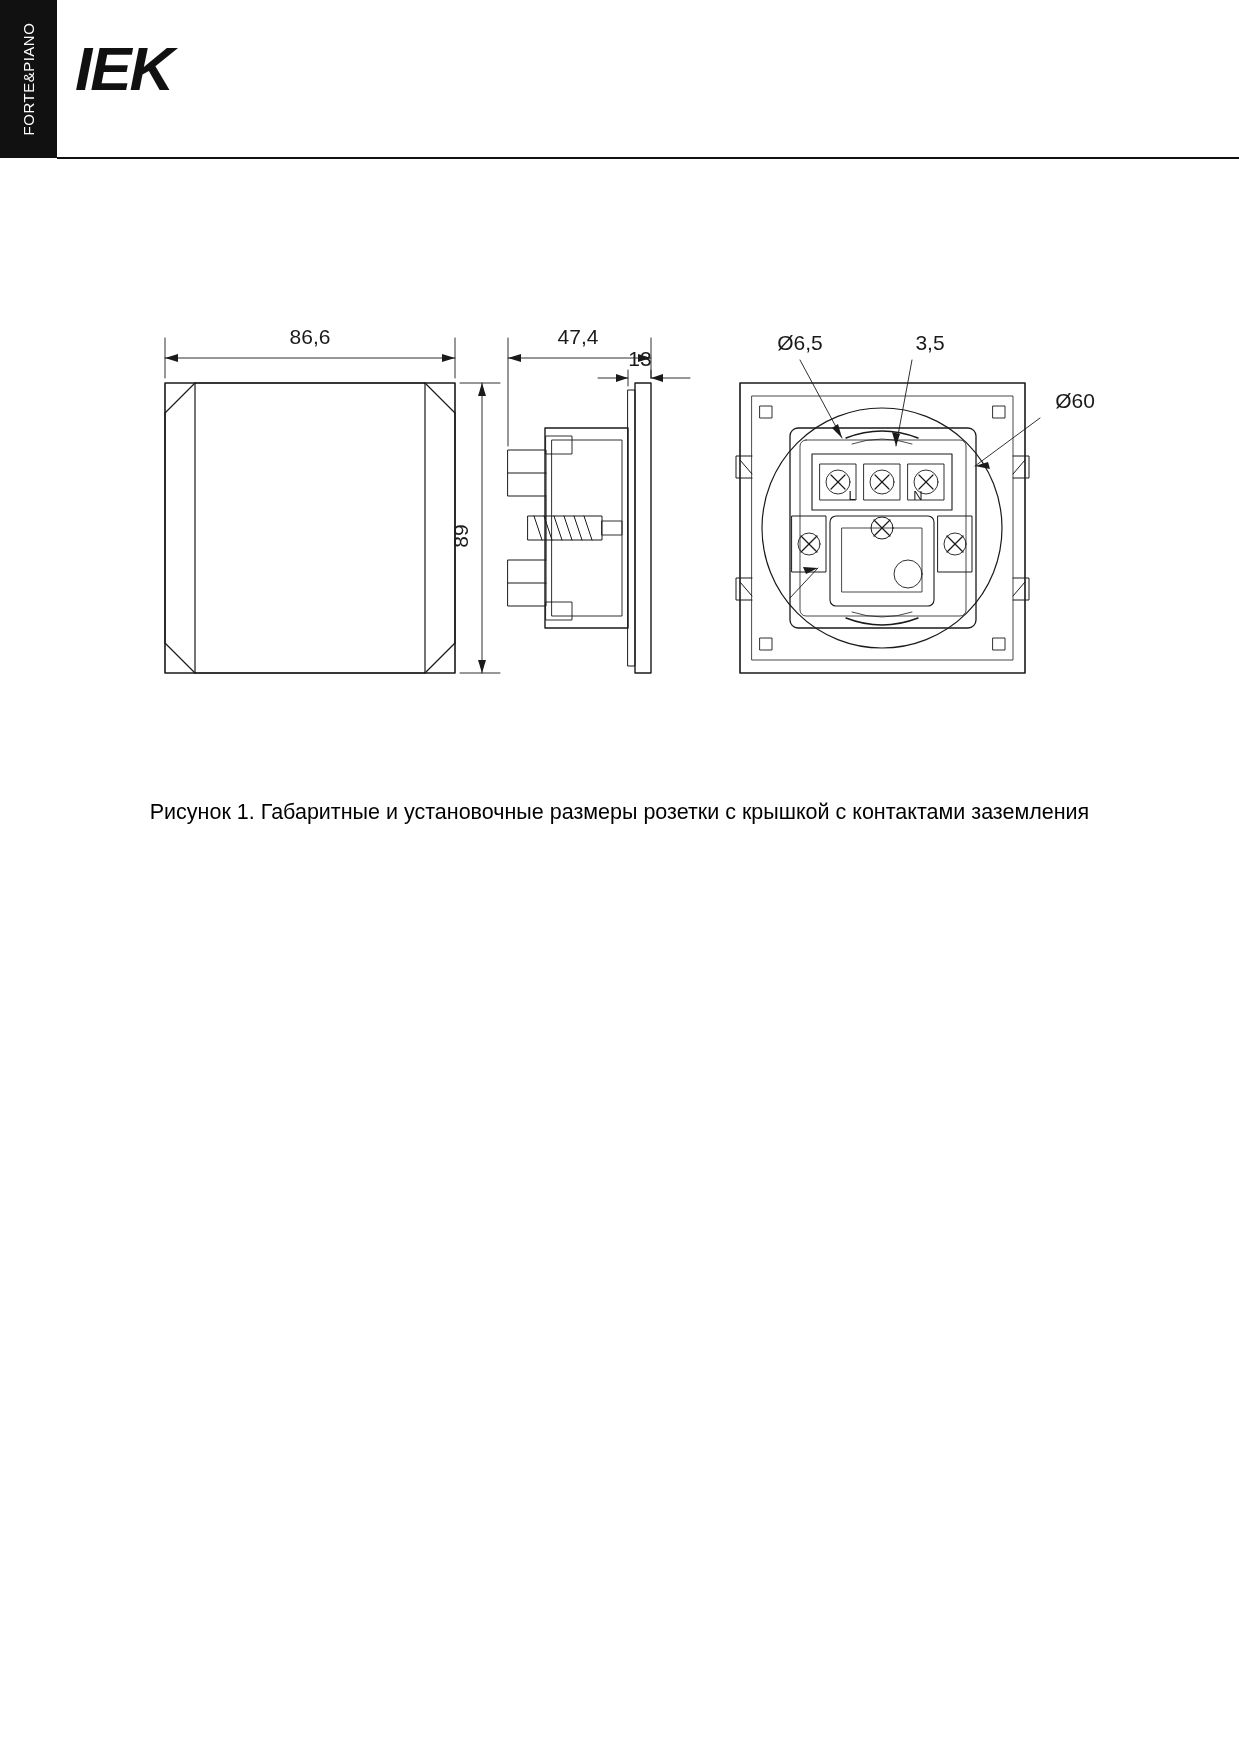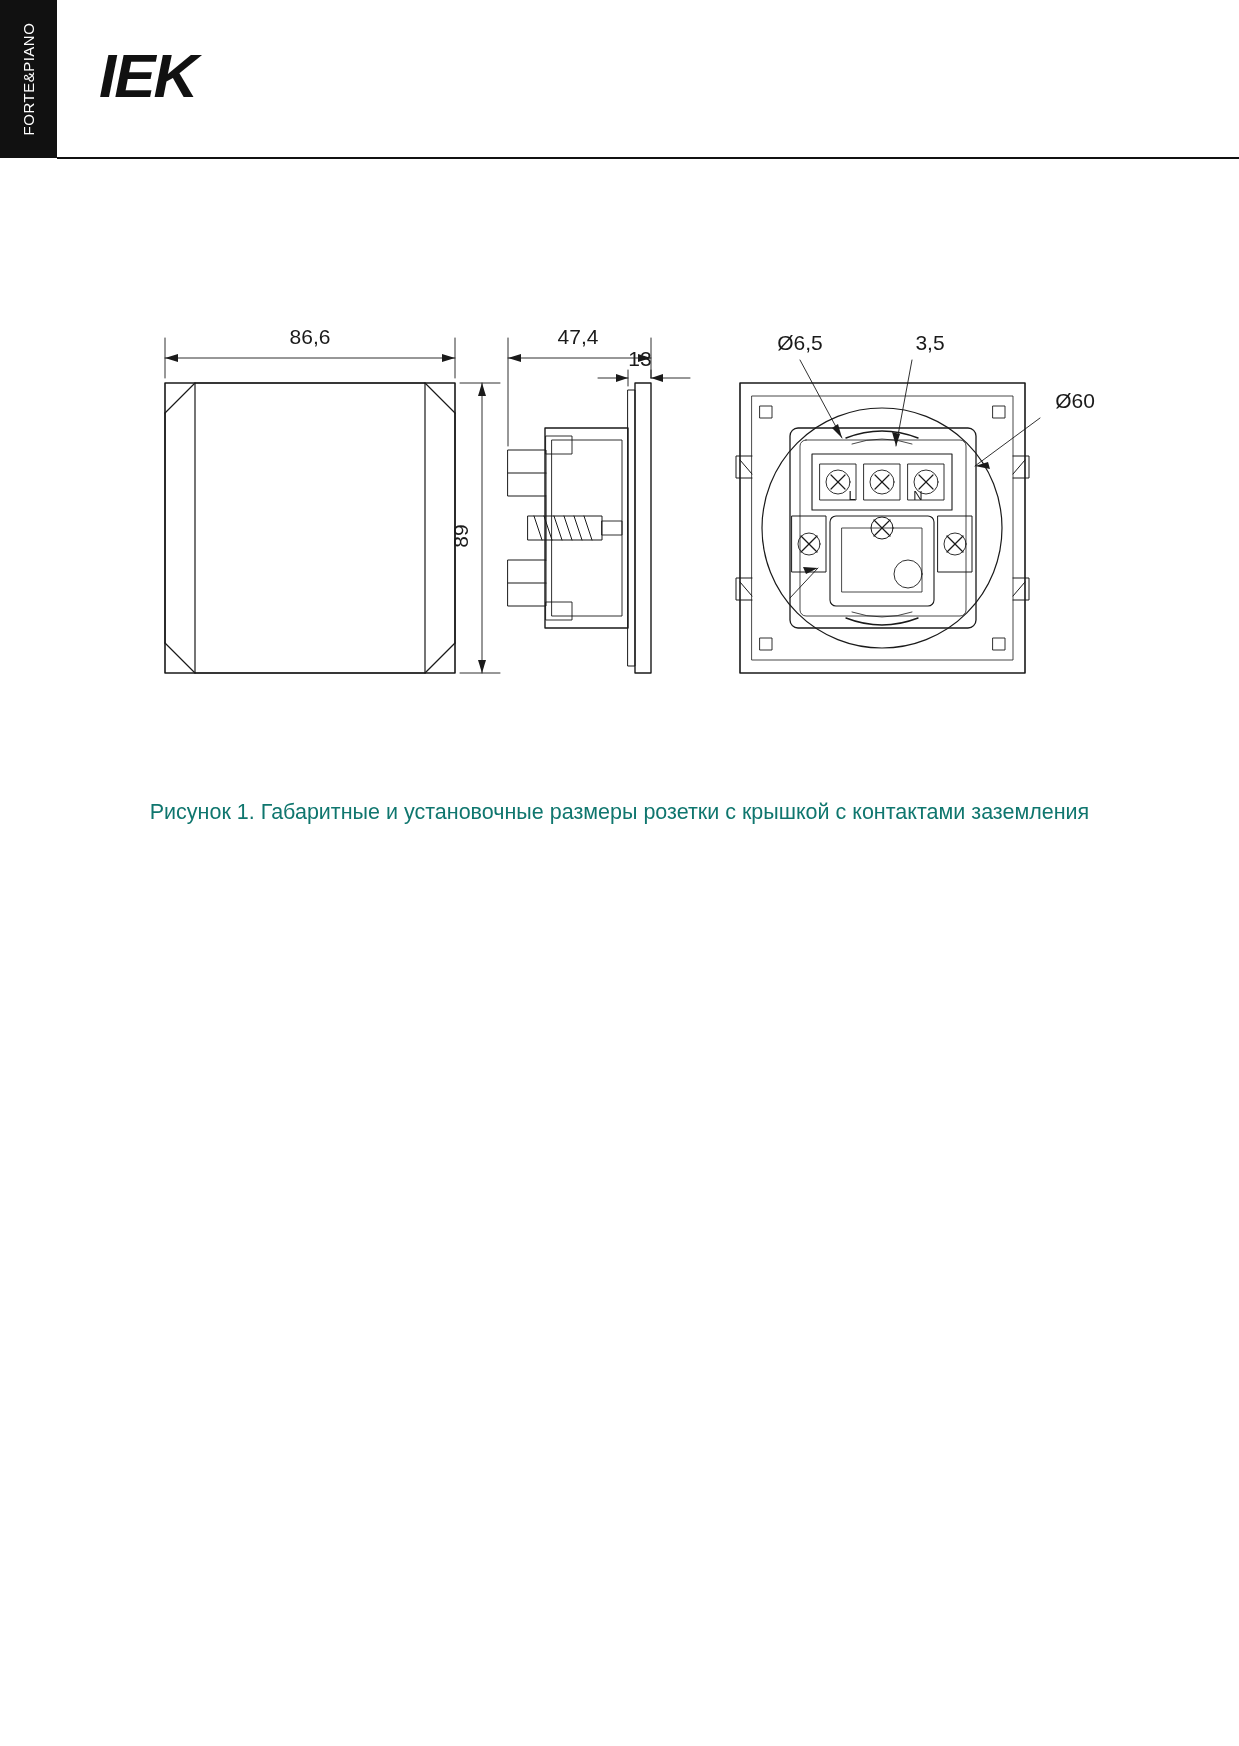--- a/index.html
+++ b/index.html
@@ -38,24 +38,23 @@
     align-items: center;
     justify-content: center;
     color: #ffffff;
     font-size: 15px;
     letter-spacing: 0.5px;
     white-space: nowrap;
   }
   .logo-wrap {
     position: absolute;
     left: 75px;
-    top: 45px;
+    top: 38px;
     width: 120px;
     height: 62px;
-    margin-left: 24px;
   }
   .logo-text {
     font-family: "Liberation Sans", sans-serif;
     font-size: 62px;
     font-weight: bold;
     font-style: italic;
     letter-spacing: -2px;
     color: #111111;
     line-height: 62px;
   }
@@ -78,21 +77,21 @@
   }
   .figure svg { display: block; }
 
   .caption {
     position: absolute;
     left: 0;
     top: 800px;
     width: 1239px;
     text-align: center;
     font-size: 21.5px;
-    color: #0f766e;
+    color: #000000;
   }
 </style>
 </head>
 <body>
 
 <div class="brand-block">
   <div class="brand-vertical">FORTE&amp;PIANO</div>
 </div>
 
 <div class="logo-wrap">

